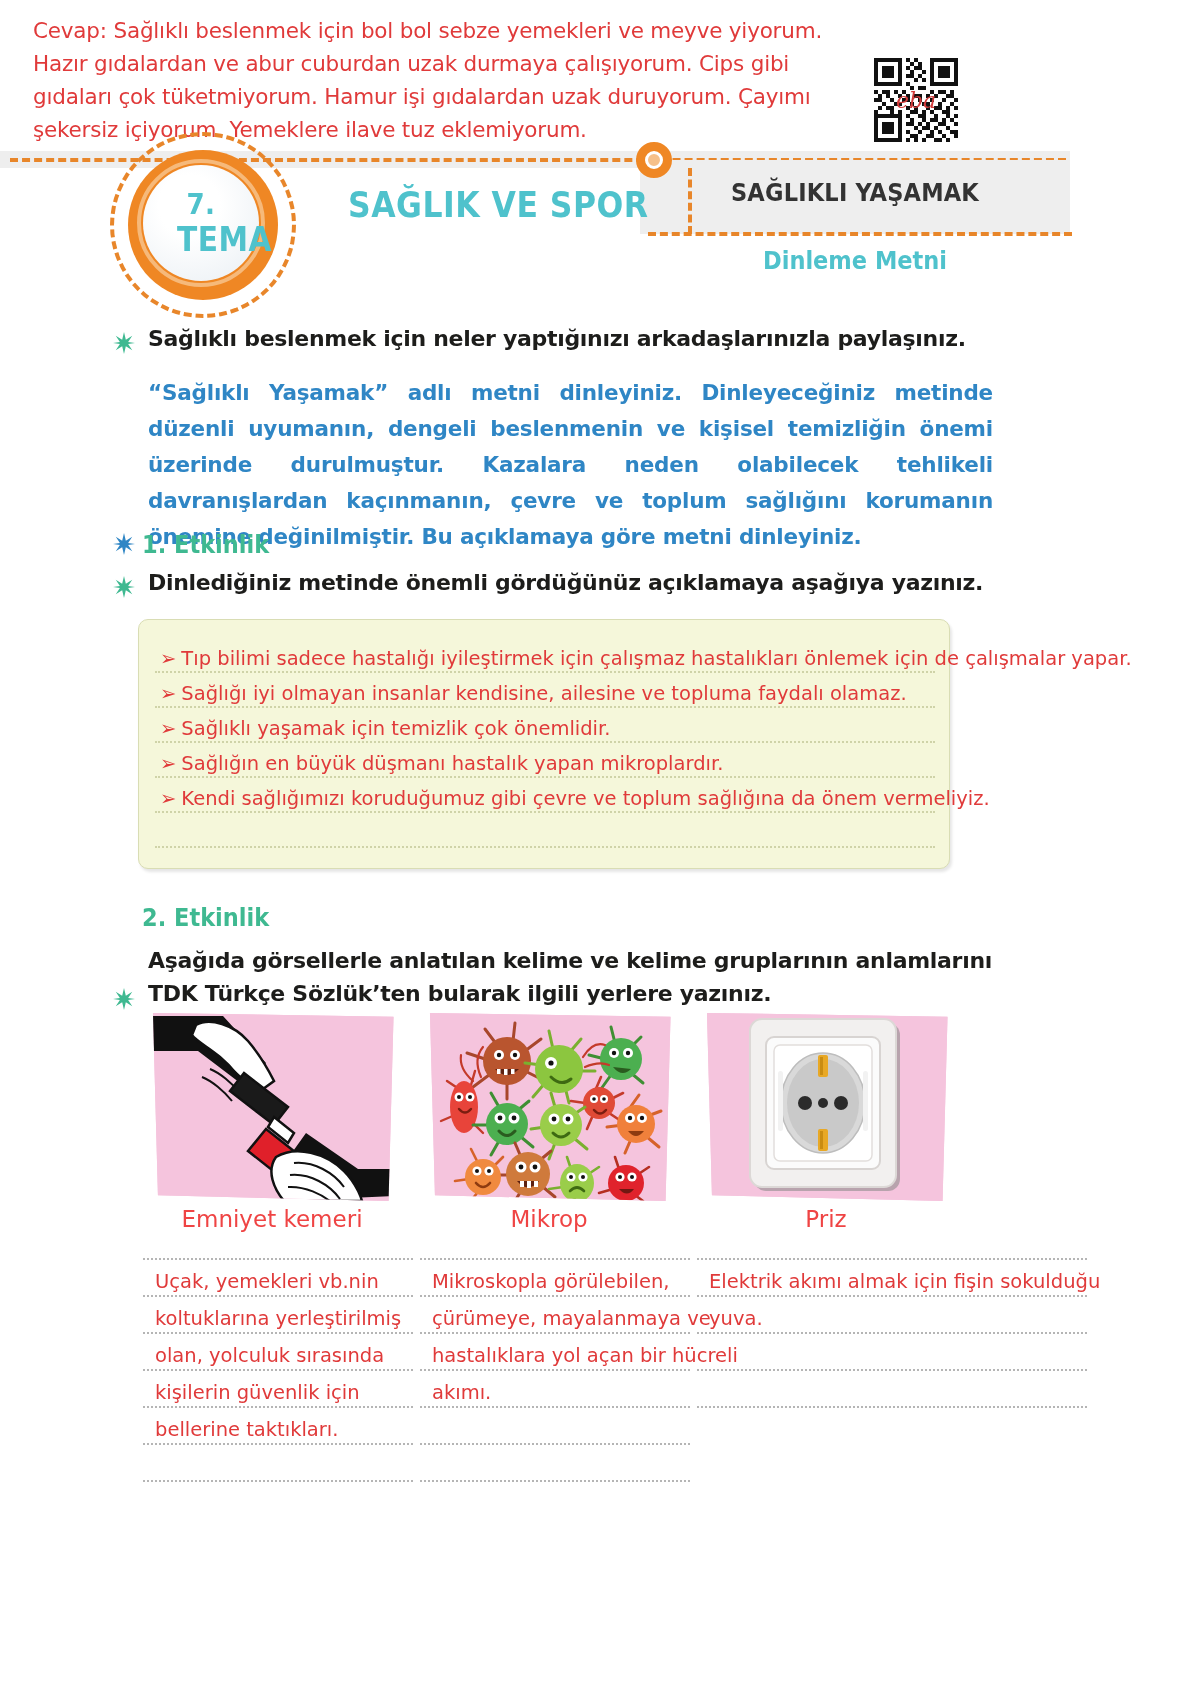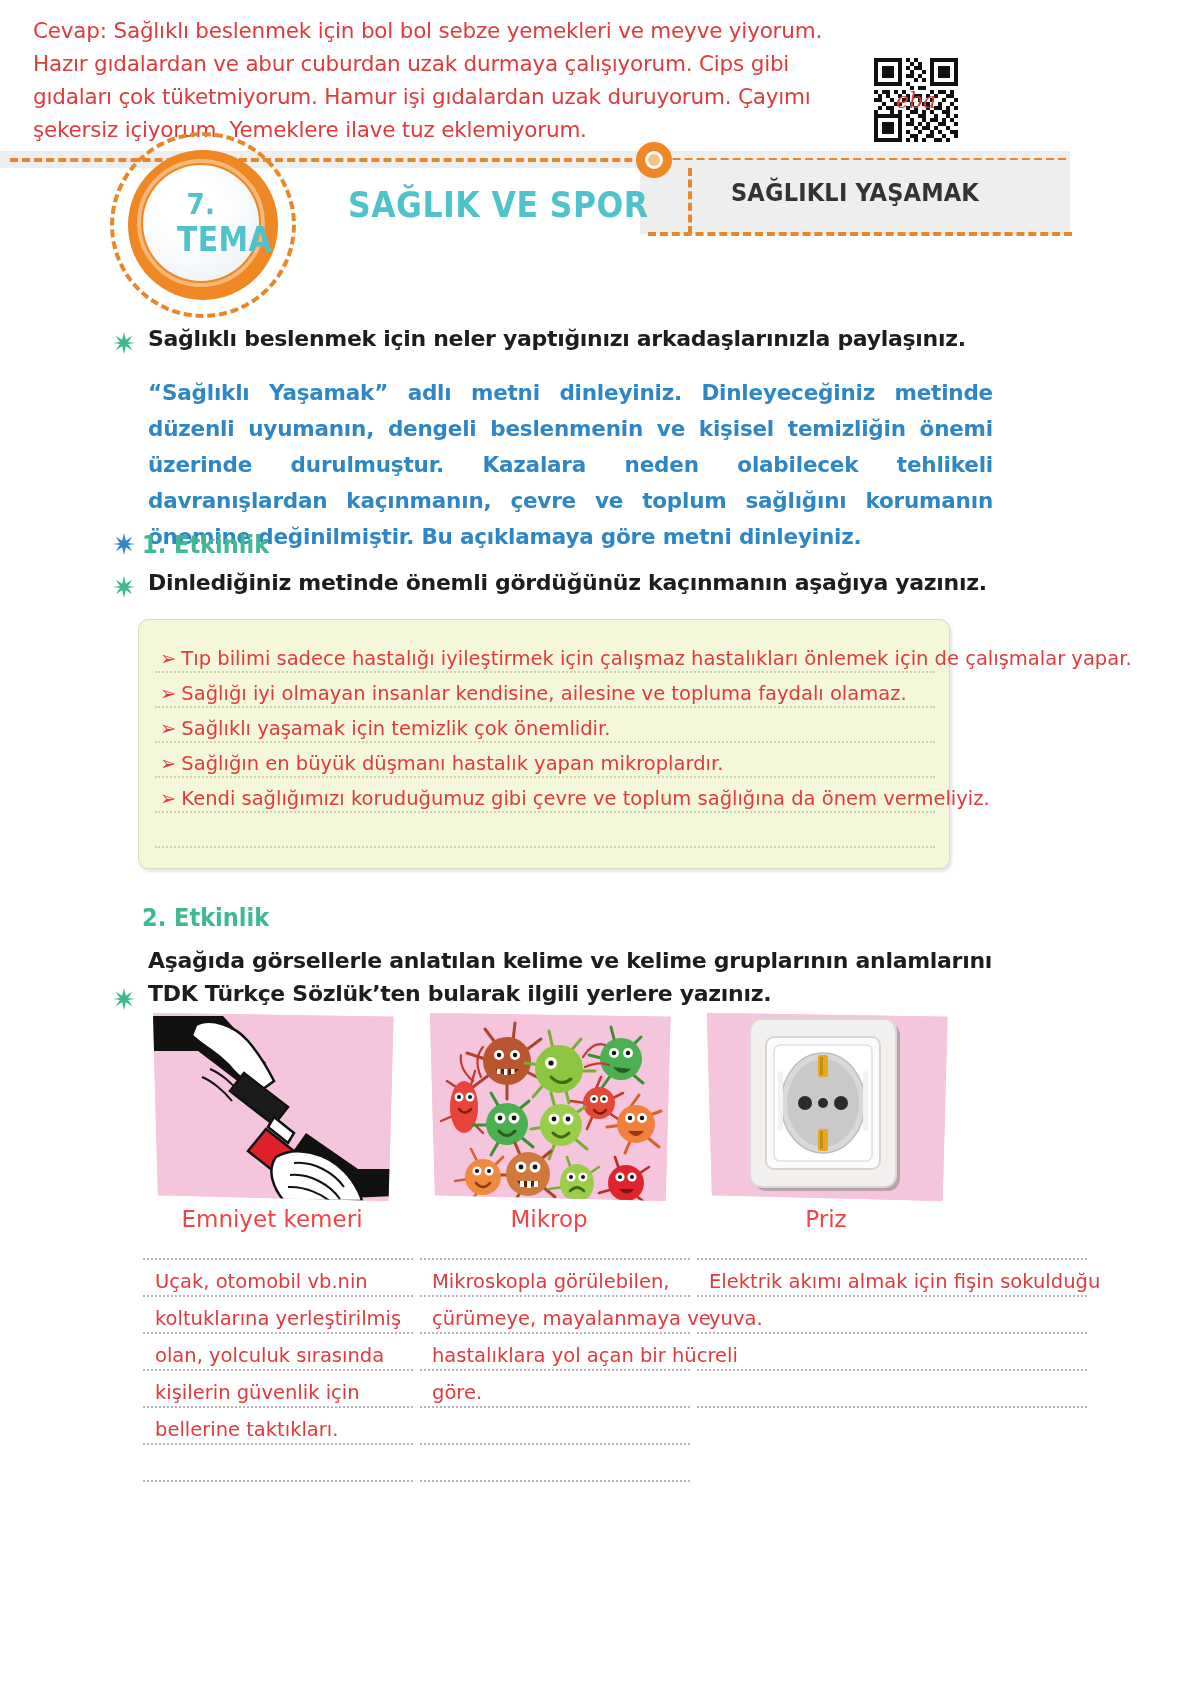--- a/index.html
+++ b/index.html
@@ -508,20 +508,21 @@
 
   <div class="header-band"></div>
   <div class="header-dash"></div>
 
   <div class="text-box"></div>
   <div class="text-box-dash-b"></div>
   <div class="text-box-dash-l"></div>
   <div class="text-box-label">SAĞLIKLI YAŞAMAK</div>
   <div class="node-dot"></div>
   <div class="node-dot-in"></div>
+  <div class="sub-title">Dinleme Metni</div>
 
   <div class="theme-badge">
     <div class="theme-dashring"></div>
     <div class="theme-outer"></div>
     <div class="theme-mid"></div>
     <div class="theme-inner">
       <div class="theme-num">7.</div>
       <div class="theme-word">TEMA</div>
     </div>
   </div>
@@ -540,21 +541,21 @@
     </svg>
     <div class="txt">“Sağlıklı Yaşamak” adlı metni dinleyiniz. Dinleyeceğiniz metinde düzenli uyumanın, dengeli beslenmenin ve kişisel temizliğin önemi üzerinde durulmuştur. Kazalara neden olabilecek tehlikeli davranışlardan kaçınmanın, çevre ve toplum sağlığını korumanın önemine değinilmiştir. Bu açıklamaya göre metni dinleyiniz.</div>
   </div>
 
   <div class="etkinlik etkinlik-1">1. Etkinlik</div>
 
   <div class="bullet-row b3">
     <svg class="star" viewBox="0 0 24 24">
       <path d="M12 0 L14 8.5 L21 4.2 L16.5 11 L24 12 L16.5 13 L21 19.8 L14 15.5 L12 24 L10 15.5 L3 19.8 L7.5 13 L0 12 L7.5 11 L3 4.2 L10 8.5 Z" fill="#3fb991"></path>
     </svg>
-    <div class="txt">Dinlediğiniz metinde önemli gördüğünüz kaçınmanın aşağıya yazınız.</div>
+    <div class="txt">Dinlediğiniz metinde önemli gördüğünüz açıklamaya aşağıya yazınız.</div>
   </div>
 
   <div class="answer-box"></div>
   <div class="ab-lines">
     <div class="ab-line">
       <div class="ab-text"><span class="arrow">➢</span><span>Tıp bilimi sadece hastalığı iyileştirmek için çalışmaz hastalıkları önlemek için de çalışmalar yapar.</span></div>
     </div>
     <div class="ab-line">
       <div class="ab-text"><span class="arrow">➢</span><span>Sağlığı iyi olmayan insanlar kendisine, ailesine ve topluma faydalı olamaz.</span></div>
     </div>
@@ -858,21 +859,21 @@
     </div>
 
   </div>
 
   <div class="card-label cl-1">Emniyet kemeri</div>
   <div class="card-label cl-2">Mikrop</div>
   <div class="card-label cl-3">Priz</div>
 
   <div class="ans-col ac-1 ans-top-rule">
     <div class="ans-line">
-        <div class="ans-text">Uçak, otomobil vb.nin</div>
+        <div class="ans-text">Uçak, yemekleri vb.nin</div>
       </div>
     <div class="ans-line">
         <div class="ans-text">koltuklarına yerleştirilmiş</div>
       </div>
     <div class="ans-line">
         <div class="ans-text">olan, yolculuk sırasında</div>
       </div>
     <div class="ans-line">
         <div class="ans-text">kişilerin güvenlik için</div>
       </div>
@@ -888,21 +889,21 @@
     <div class="ans-line">
         <div class="ans-text">Mikroskopla görülebilen,</div>
       </div>
     <div class="ans-line">
         <div class="ans-text">çürümeye, mayalanmaya ve</div>
       </div>
     <div class="ans-line">
         <div class="ans-text">hastalıklara yol açan bir hücreli</div>
       </div>
     <div class="ans-line">
-        <div class="ans-text">göre.</div>
+        <div class="ans-text">akımı.</div>
       </div>
     <div class="ans-line">
         <div class="ans-text"></div>
       </div>
     <div class="ans-line">
         <div class="ans-text"></div>
       </div>
   </div>
 
   <div class="ans-col ac-3 ans-top-rule">

